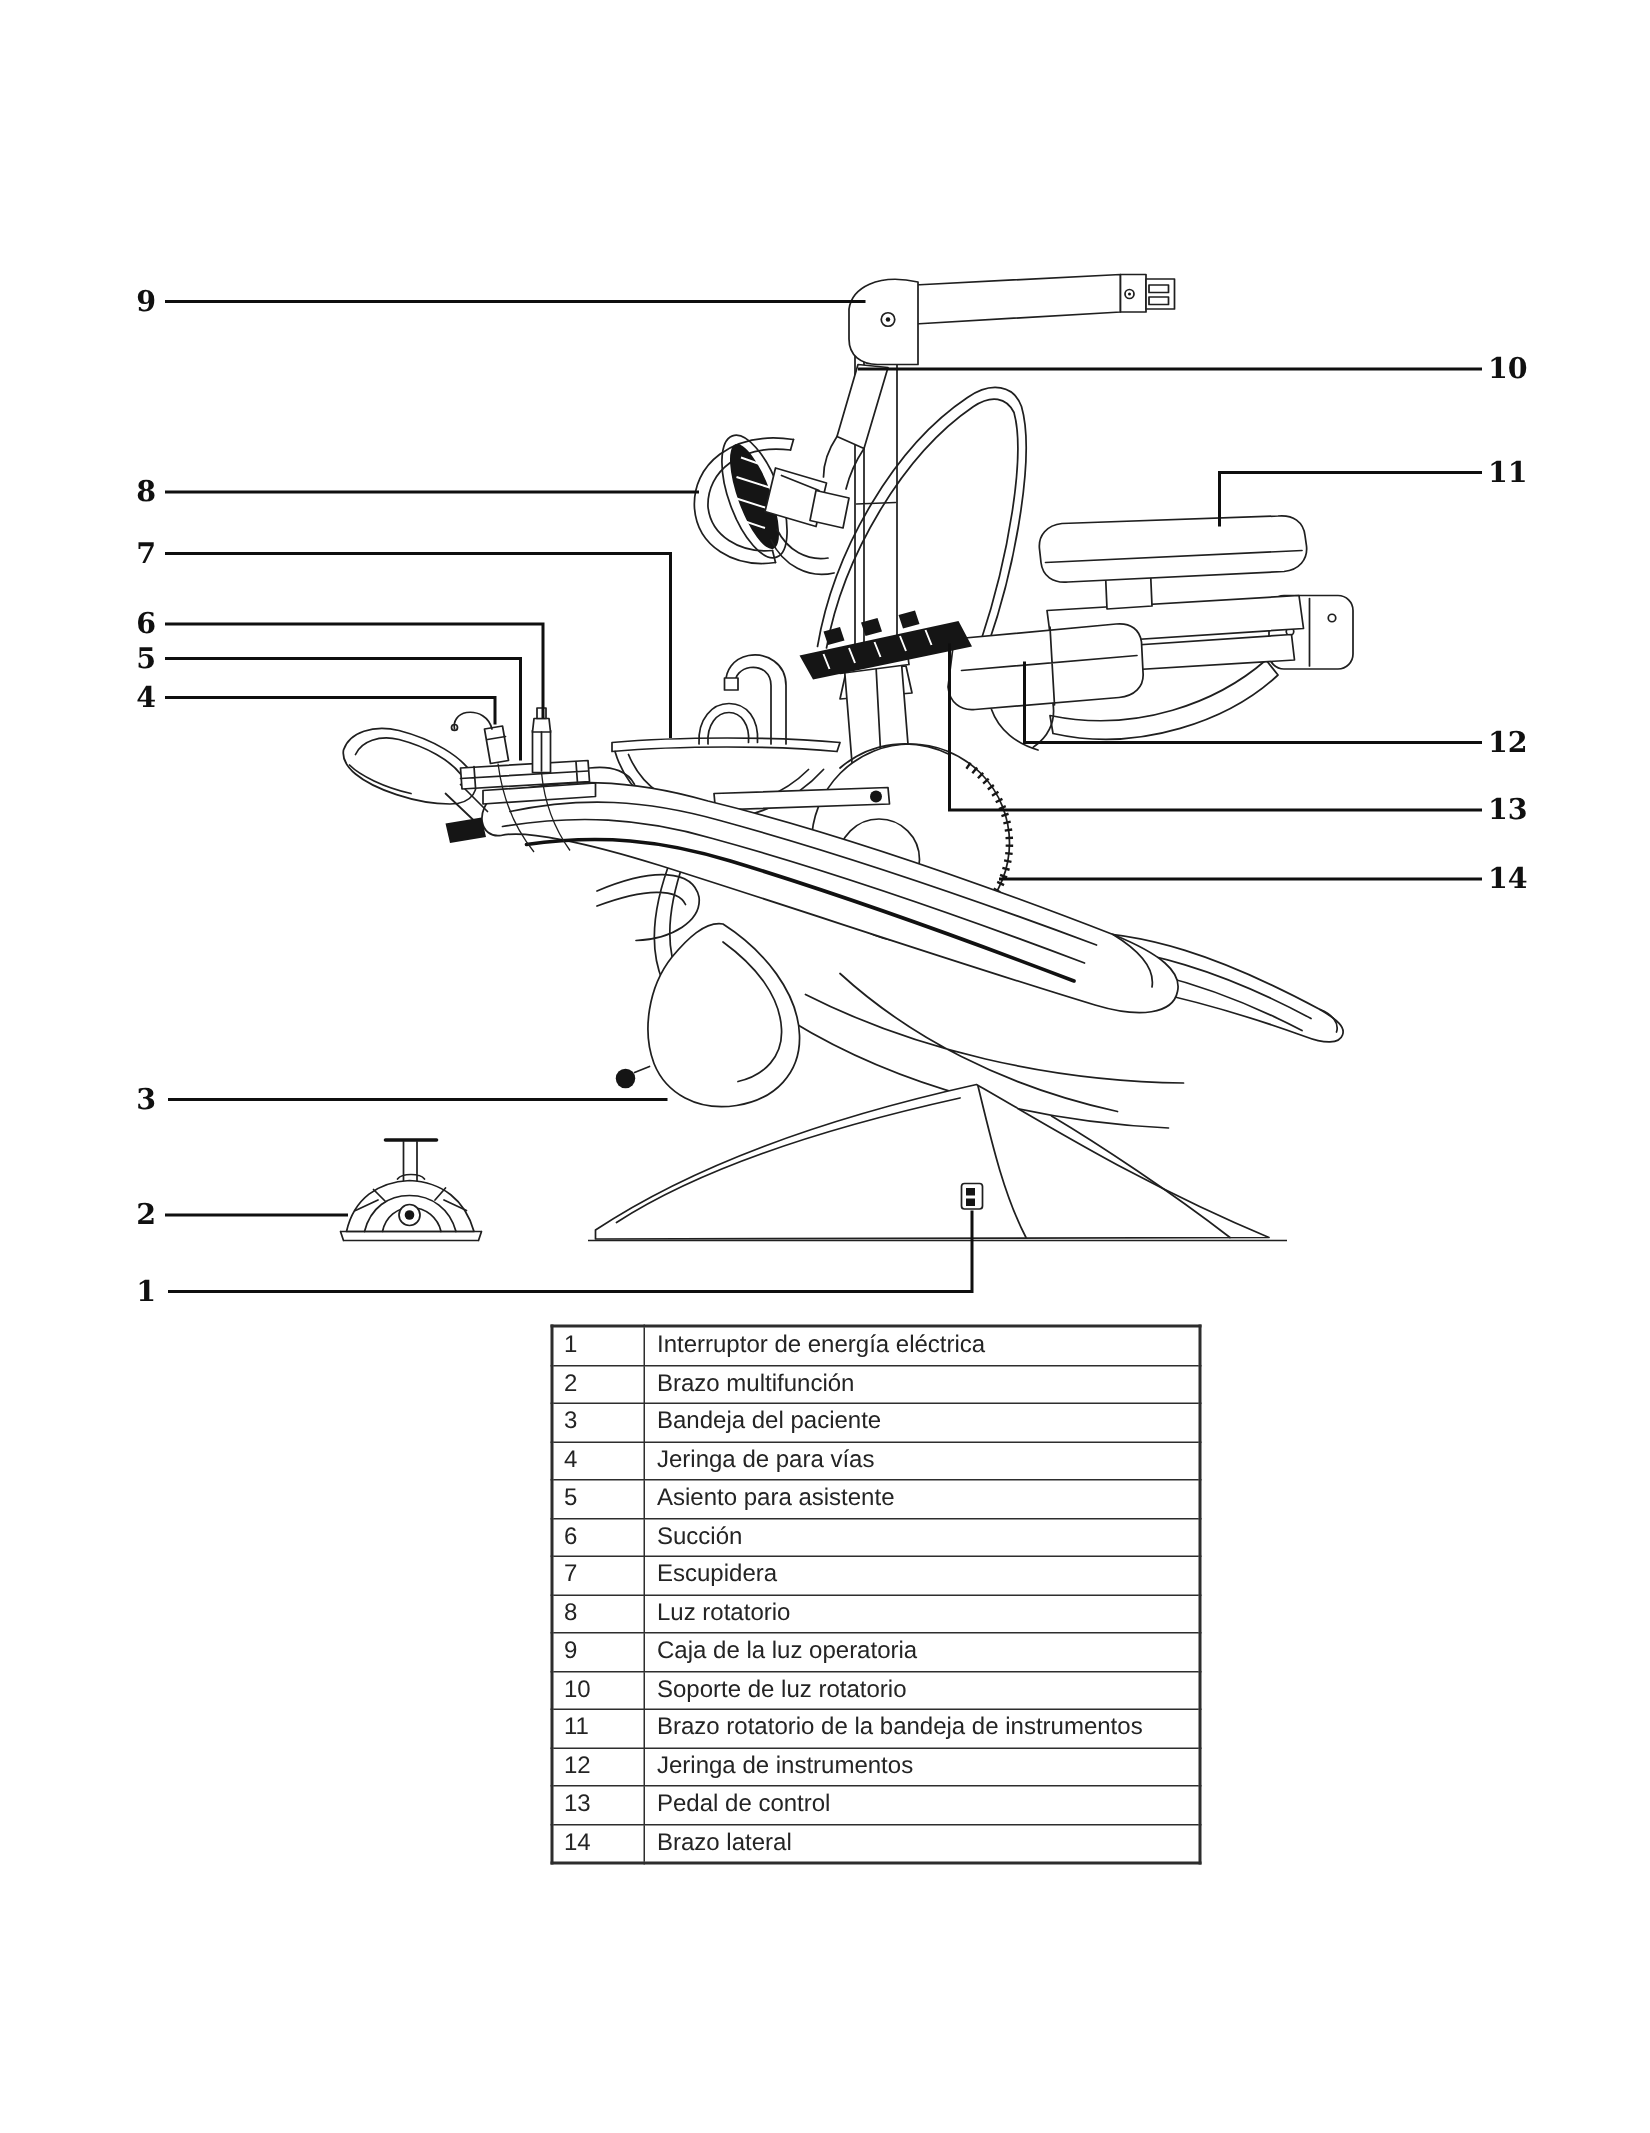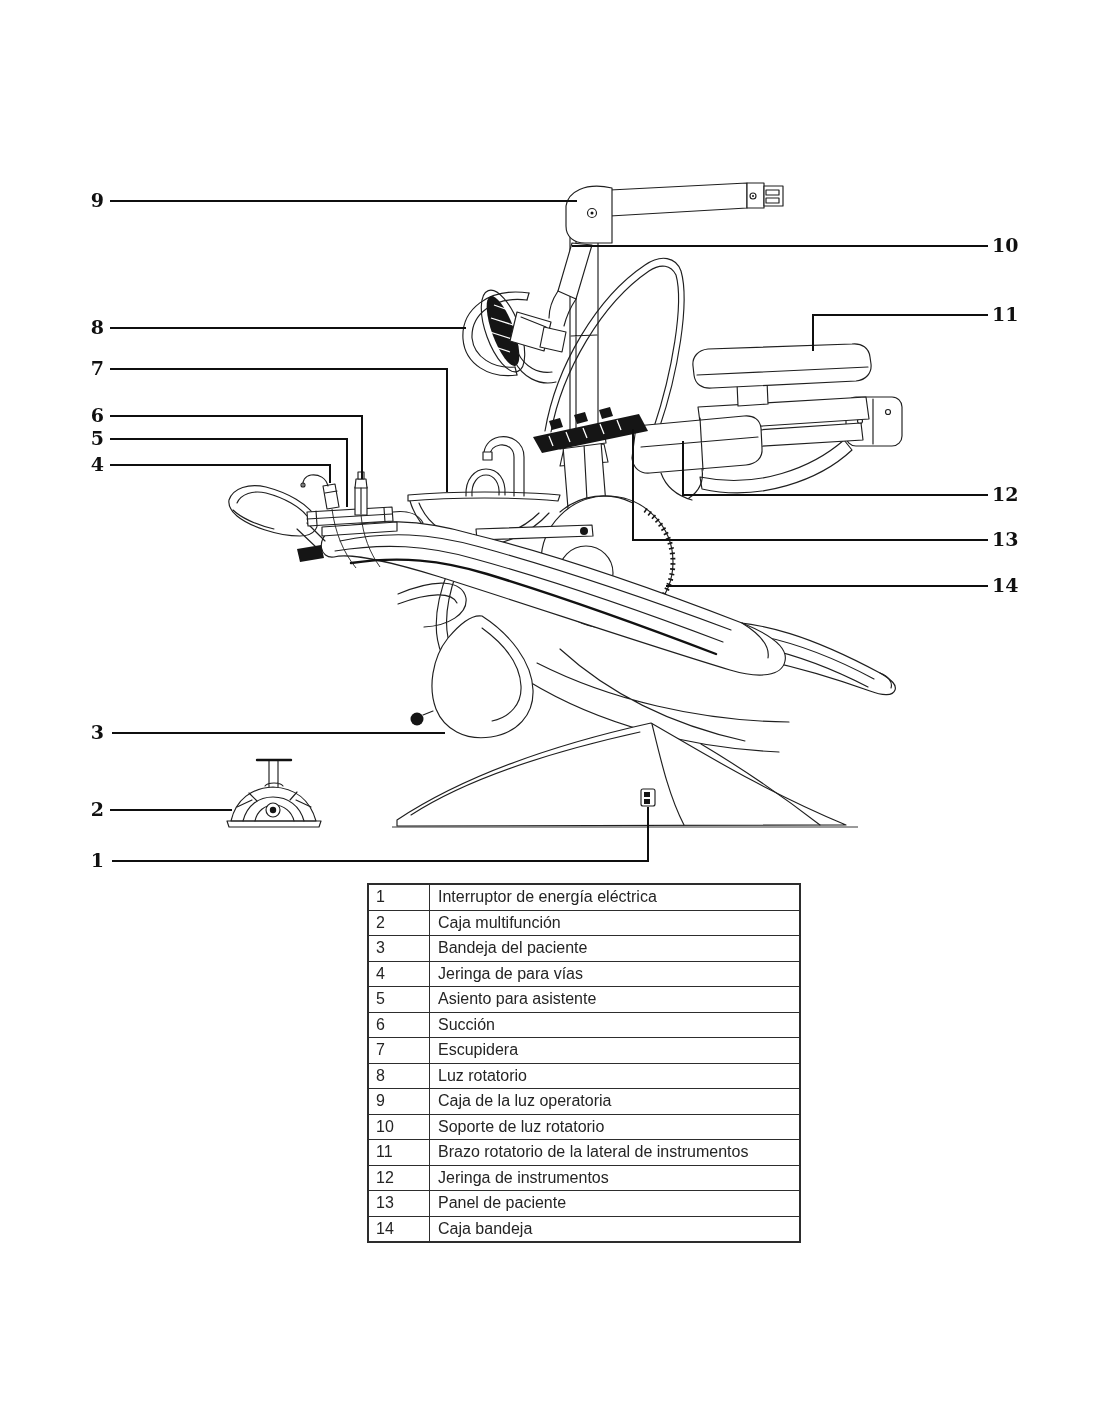--- a/index.html
+++ b/index.html
@@ -199,21 +199,21 @@
 </svg>
 
 <table class="parts-table">
   <tbody>
     <tr>
           <td class="num">1</td>
           <td>Interruptor de energía eléctrica</td>
         </tr>
     <tr>
           <td class="num">2</td>
-          <td>Caja multifunción</td>
+          <td>Brazo multifunción</td>
         </tr>
     <tr>
           <td class="num">3</td>
           <td>Bandeja del paciente</td>
         </tr>
     <tr>
           <td class="num">4</td>
           <td>Jeringa de para vías</td>
         </tr>
     <tr>
@@ -235,30 +235,30 @@
     <tr>
           <td class="num">9</td>
           <td>Caja de la luz operatoria</td>
         </tr>
     <tr>
           <td class="num">10</td>
           <td>Soporte de luz rotatorio</td>
         </tr>
     <tr>
           <td class="num">11</td>
-          <td>Brazo rotatorio de la lateral de instrumentos</td>
+          <td>Brazo rotatorio de la bandeja de instrumentos</td>
         </tr>
     <tr>
           <td class="num">12</td>
           <td>Jeringa de instrumentos</td>
         </tr>
     <tr>
           <td class="num">13</td>
-          <td>Panel de paciente</td>
+          <td>Pedal de control</td>
         </tr>
     <tr>
           <td class="num">14</td>
-          <td>Caja bandeja</td>
+          <td>Brazo lateral</td>
         </tr>
   </tbody>
 </table>
 
 </div>
 
 </body></html>

